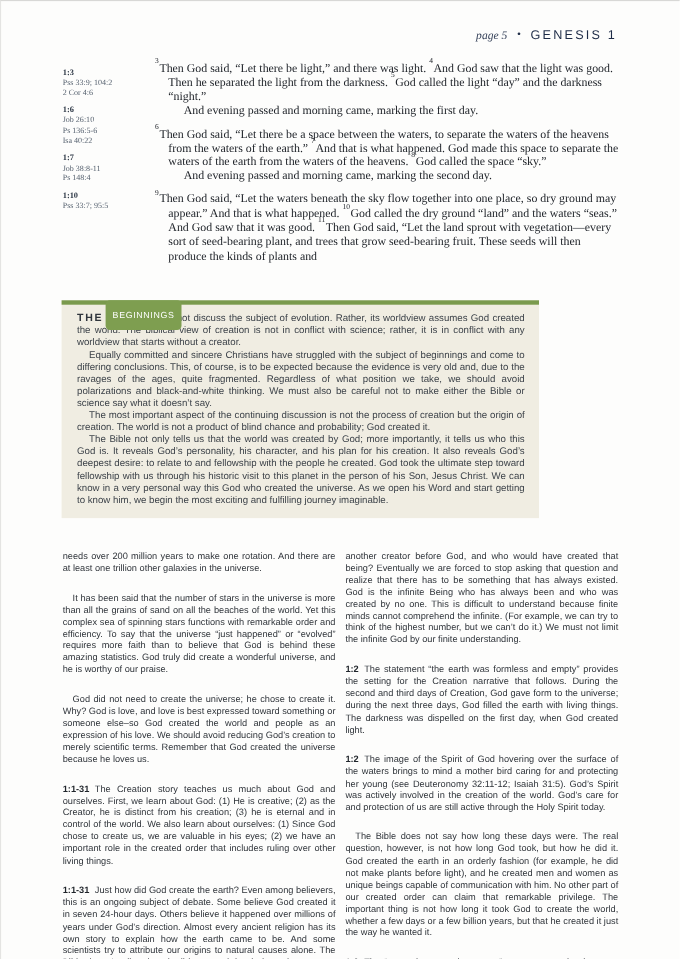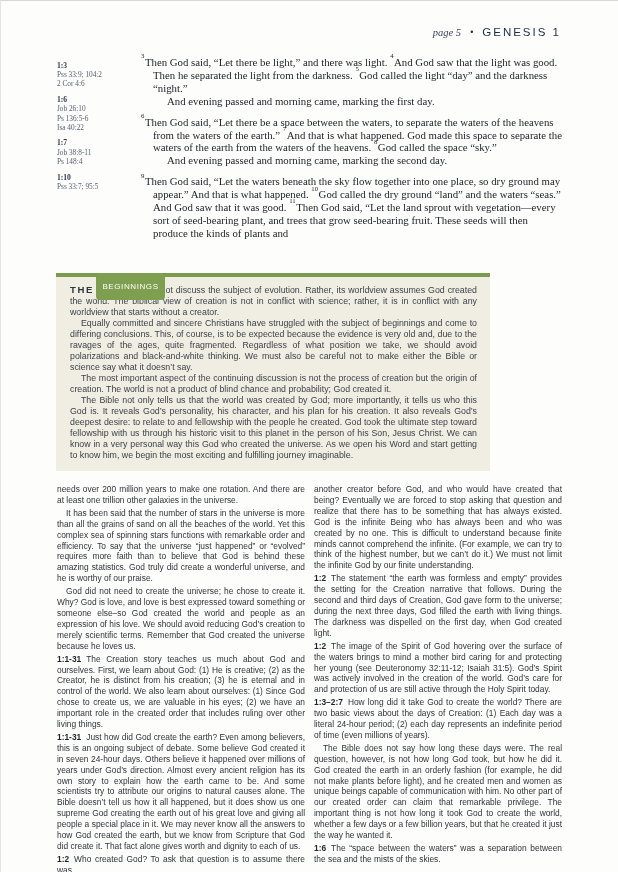--- a/index.html
+++ b/index.html
@@ -37,21 +37,21 @@
     box-sizing:border-box;width:434px;min-height:198px;
     padding:7px 13px 0 14px;border-top:4px solid;
     font-size:8.8px;line-height:11px;color:#3c4249;text-align:justify;
   }
   .beg-box p{margin:0;text-indent:11px;}
   .beg-box p.first{text-indent:0;}
   .beg-lead{font-weight:bold;letter-spacing:1.6px;font-size:9.6px;color:#2f353c;}
   
   .notes{position:absolute;left:56px;top:483px;width:506px;display:flex;gap:9px;}
   .note-col{width:248px;font-size:8.4px;line-height:10.9px;color:#2e3339;text-align:justify;}
-  .note{margin:0 0 2px 0;}
+  .note{margin:16px 0 2px 0;}
   .note.indent{text-indent:9px;}
   .note b{color:#1f242a;margin-right:5px;}
 </style>
 </head>
 <body>
 
 <div class="page">
 
   <div class="header">
     <span class="pg">page 5</span><span class="dot">•</span><span class="book">GENESIS 1</span>
@@ -110,19 +110,18 @@
         <p class="note indent">It has been said that the number of stars in the universe is more than all the grains of sand on all the beaches of the world. Yet this complex sea of spinning stars functions with remarkable order and efficiency. To say that the universe “just happened” or “evolved” requires more faith than to believe that God is behind these amazing statistics. God truly did create a wonderful universe, and he is worthy of our praise.</p>
         <p class="note indent">God did not need to create the universe; he chose to create it. Why? God is love, and love is best expressed toward something or someone else–so God created the world and people as an expression of his love. We should avoid reducing God’s creation to merely scientific terms. Remember that God created the universe because he loves us.</p>
         <p class="note"><b>1:1-31</b>The Creation story teaches us much about God and ourselves. First, we learn about God: (1) He is creative; (2) as the Creator, he is distinct from his creation; (3) he is eternal and in control of the world. We also learn about ourselves: (1) Since God chose to create us, we are valuable in his eyes; (2) we have an important role in the created order that includes ruling over other living things.</p>
         <p class="note"><b>1:1-31</b>Just how did God create the earth? Even among believers, this is an ongoing subject of debate. Some believe God created it in seven 24-hour days. Others believe it happened over millions of years under God’s direction. Almost every ancient religion has its own story to explain how the earth came to be. And some scientists try to attribute our origins to natural causes alone. The Bible doesn’t tell us how it all happened, but it does show us one supreme God creating the earth out of his great love and giving all people a special place in it. We may never know all the answers to how God created the earth, but we know from Scripture that God did create it. That fact alone gives worth and dignity to each of us.</p>
         <p class="note"><b>1:2</b>Who created God? To ask that question is to assume there was</p>
       </div>
     <div class="note-col" id="notes-right">
         <p class="note">another creator before God, and who would have created that being? Eventually we are forced to stop asking that question and realize that there has to be something that has always existed. God is the infinite Being who has always been and who was created by no one. This is difficult to understand because finite minds cannot comprehend the infinite. (For example, we can try to think of the highest number, but we can’t do it.) We must not limit the infinite God by our finite understanding.</p>
         <p class="note"><b>1:2</b>The statement “the earth was formless and empty” provides the setting for the Creation narrative that follows. During the second and third days of Creation, God gave form to the universe; during the next three days, God filled the earth with living things. The darkness was dispelled on the first day, when God created light.</p>
         <p class="note"><b>1:2</b>The image of the Spirit of God hovering over the surface of the waters brings to mind a mother bird caring for and protecting her young (see Deuteronomy 32:11-12; Isaiah 31:5). God’s Spirit was actively involved in the creation of the world. God’s care for and protection of us are still active through the Holy Spirit today.</p>
-        <p class="note"><b>1:3–2:7</b>How long did it take God to create the world? There are two basic views about the days of Creation: (1) Each day was a literal 24-hour period; (2) each day represents an indefinite period of time (even millions of years).</p>
         <p class="note indent">The Bible does not say how long these days were. The real question, however, is not how long God took, but how he did it. God created the earth in an orderly fashion (for example, he did not make plants before light), and he created men and women as unique beings capable of communication with him. No other part of our created order can claim that remarkable privilege. The important thing is not how long it took God to create the world, whether a few days or a few billion years, but that he created it just the way he wanted it.</p>
         <p class="note"><b>1:6</b>The “space between the waters” was a separation between the sea and the mists of the skies.</p>
       </div>
   </div>
 
 </div>
 
 </body></html>

